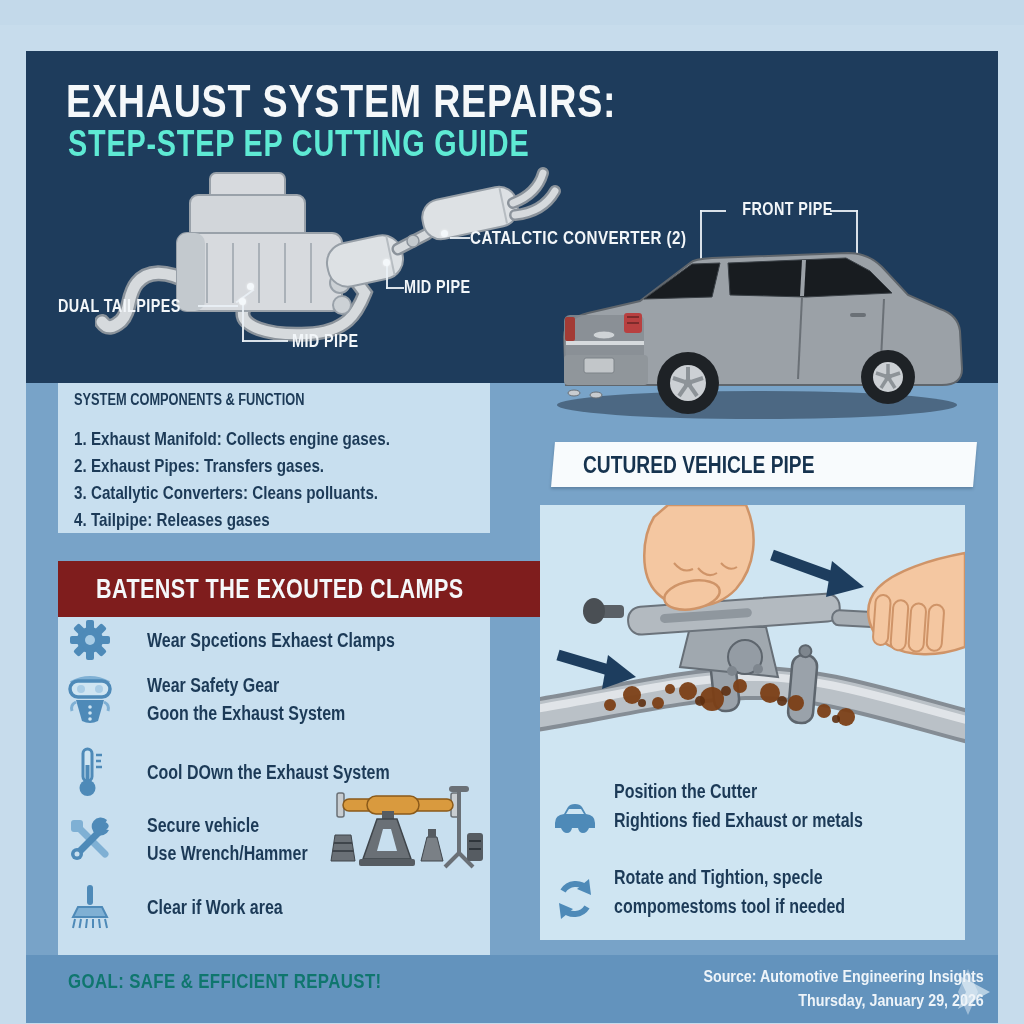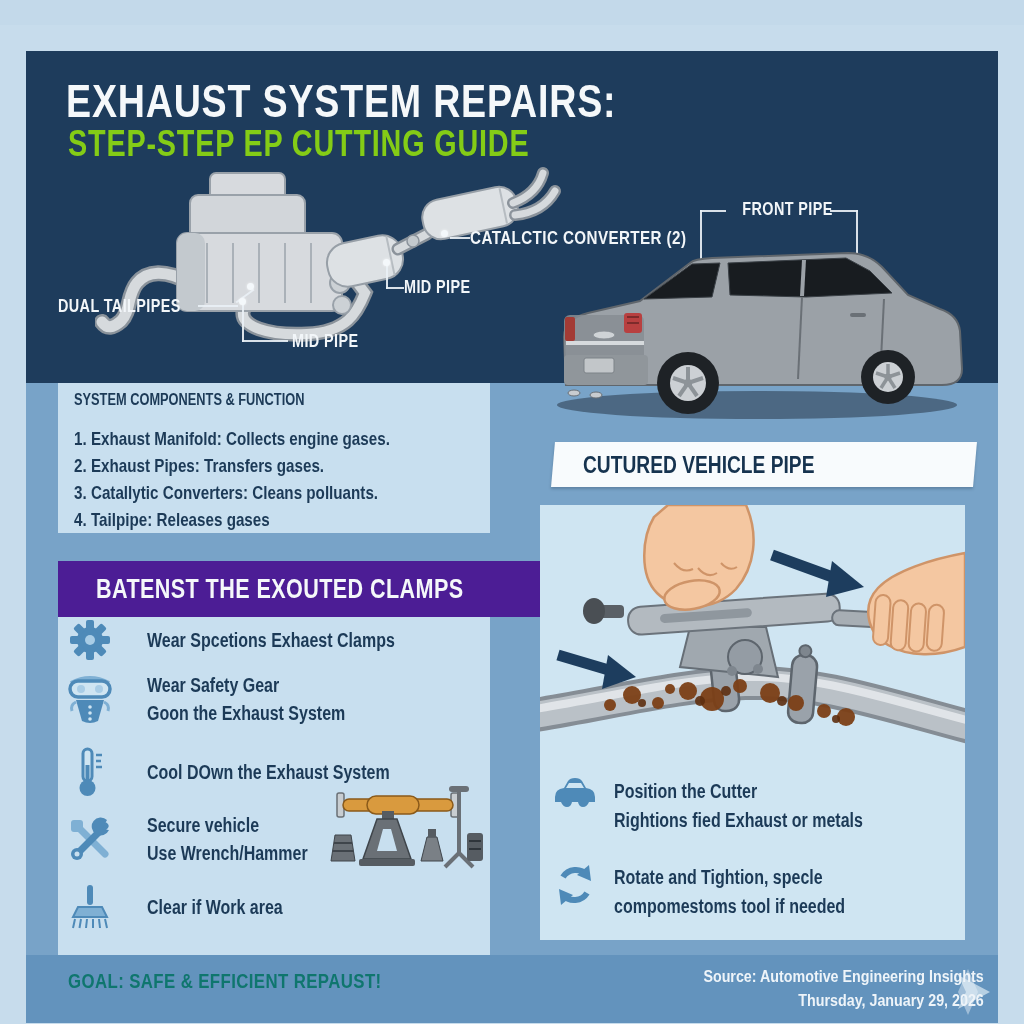--- a/index.html
+++ b/index.html
@@ -7,45 +7,45 @@
   .poster{position:relative;width:1024px;height:1024px;background:#c7dcec;overflow:hidden;
           font-family:"Liberation Sans", sans-serif;color:#1c3a57;margin-top:25px;}
   .abs{position:absolute;}
   .cx{display:inline-block;transform:scaleX(.8);transform-origin:0 50%;white-space:nowrap;}
   .cx-c{display:inline-block;transform:scaleX(.8);transform-origin:50% 50%;white-space:nowrap;}
   .cx-r{display:inline-block;transform:scaleX(.84);transform-origin:100% 50%;white-space:nowrap;}
 
   
   .header{left:26px;top:26px;width:972px;height:332px;background:#1e3c5c;}
   .title1{left:40px;top:22px;font-size:47px;font-weight:bold;color:#f5f8fa;letter-spacing:1px;}
-  .title2{left:42px;top:72px;font-size:36px;font-weight:bold;color:#84cc16;letter-spacing:1px;}
+  .title2{left:42px;top:72px;font-size:36px;font-weight:bold;color:#5eead4;letter-spacing:1px;}
   .hlabel{color:#f2f6f9;font-weight:bold;font-size:18px;letter-spacing:.5px;}
   .cline{background:#e9f0f5;opacity:.92;}
   .cdot{width:7px;height:7px;border-radius:50%;background:#f4f8fb;box-shadow:0 0 3px rgba(255,255,255,.7);}
 
   
   .midbg{left:26px;top:358px;width:972px;height:572px;background:#78a3c8;}
   .panel{background:#c8dfef;}
   .comp-panel{left:58px;top:358px;width:432px;height:150px;}
   .comp-head{left:74px;top:366px;font-size:16px;font-weight:bold;}
   .comp-list{left:74px;top:400px;font-size:19px;font-weight:bold;line-height:27px;}
   .chk-panel{left:58px;top:536px;width:432px;height:394px;}
-  .banner{left:58px;top:536px;width:582px;height:56px;background:#4c1d95;
+  .banner{left:58px;top:536px;width:582px;height:56px;background:#7f1d1d;
           clip-path:polygon(0 0,100% 0,96% 100%,0 100%);display:flex;align-items:center;}
   .banner-text{margin-left:38px;font-size:27px;font-weight:bold;color:#f5f8fa;letter-spacing:.5px;}
   .chk-item{left:64px;width:430px;display:flex;align-items:center;gap:31px;}
   .chk-icon{width:52px;display:flex;justify-content:center;flex:0 0 52px;}
   .chk-text{font-size:20px;font-weight:bold;line-height:28px;color:#1c3a57;}
 
   
   .cut-banner{left:553px;top:417px;width:422px;height:45px;background:#f8fbfd;transform:skewX(-5deg);
               display:flex;align-items:center;box-shadow:0 2px 3px rgba(20,40,60,.25);}
   .cut-banner-text{margin-left:30px;font-size:24px;font-weight:bold;color:#16334f;transform:skewX(5deg);}
   .illus-panel{left:540px;top:480px;width:425px;height:435px;background:#cfe5f2;}
-  .step{left:552px;width:420px;display:flex;align-items:flex-start;gap:16px;}
+  .step{left:552px;width:420px;display:flex;align-items:flex-end;gap:16px;}
   .step-icon{width:46px;flex:0 0 46px;display:flex;justify-content:center;}
   .step-text{font-size:20px;font-weight:bold;line-height:29px;color:#1c3a57;}
 
   
   .bottombar{left:26px;top:930px;width:972px;height:68px;background:#6393bd;}
   .goal{left:68px;top:944px;font-size:21px;font-weight:bold;color:#0f766e;letter-spacing:.5px;}
   .source{right:40px;top:940px;text-align:right;color:#eef4f9;font-size:17px;font-weight:bold;line-height:24px;}
 </style>
 </head>
 <body>

